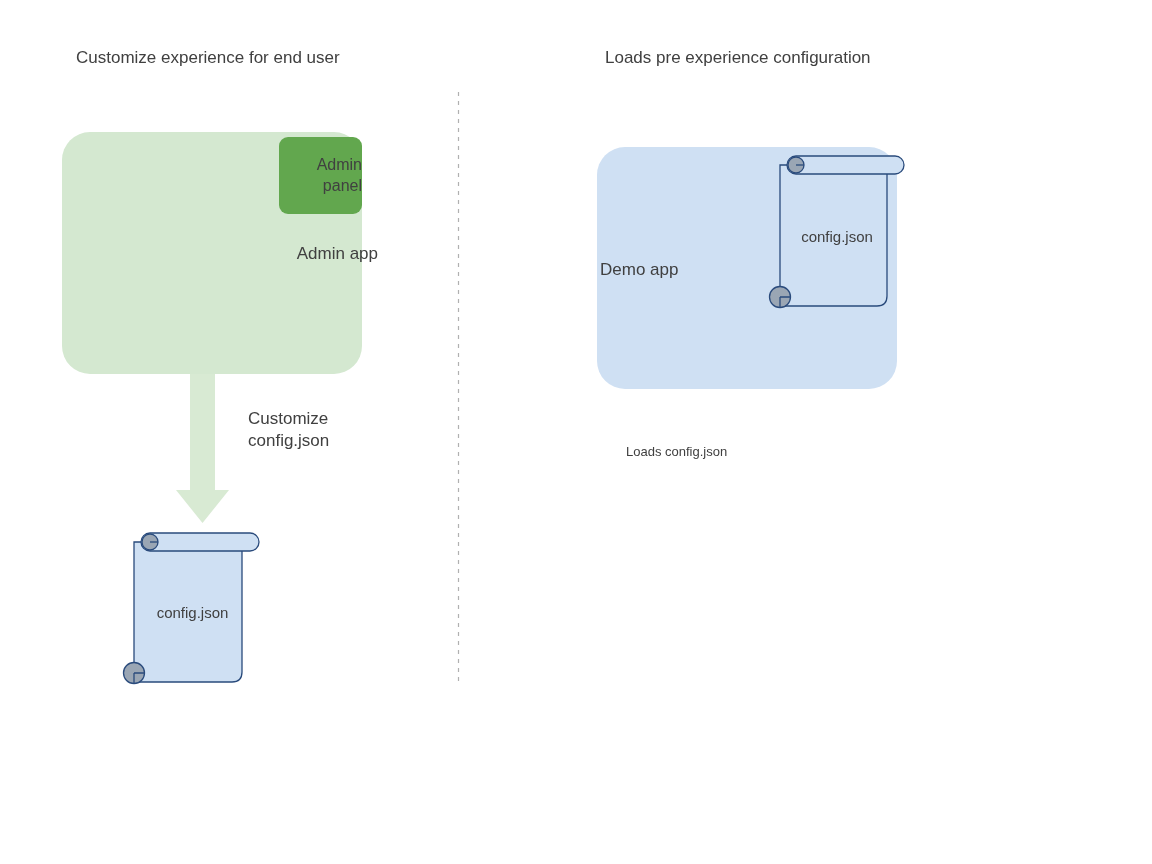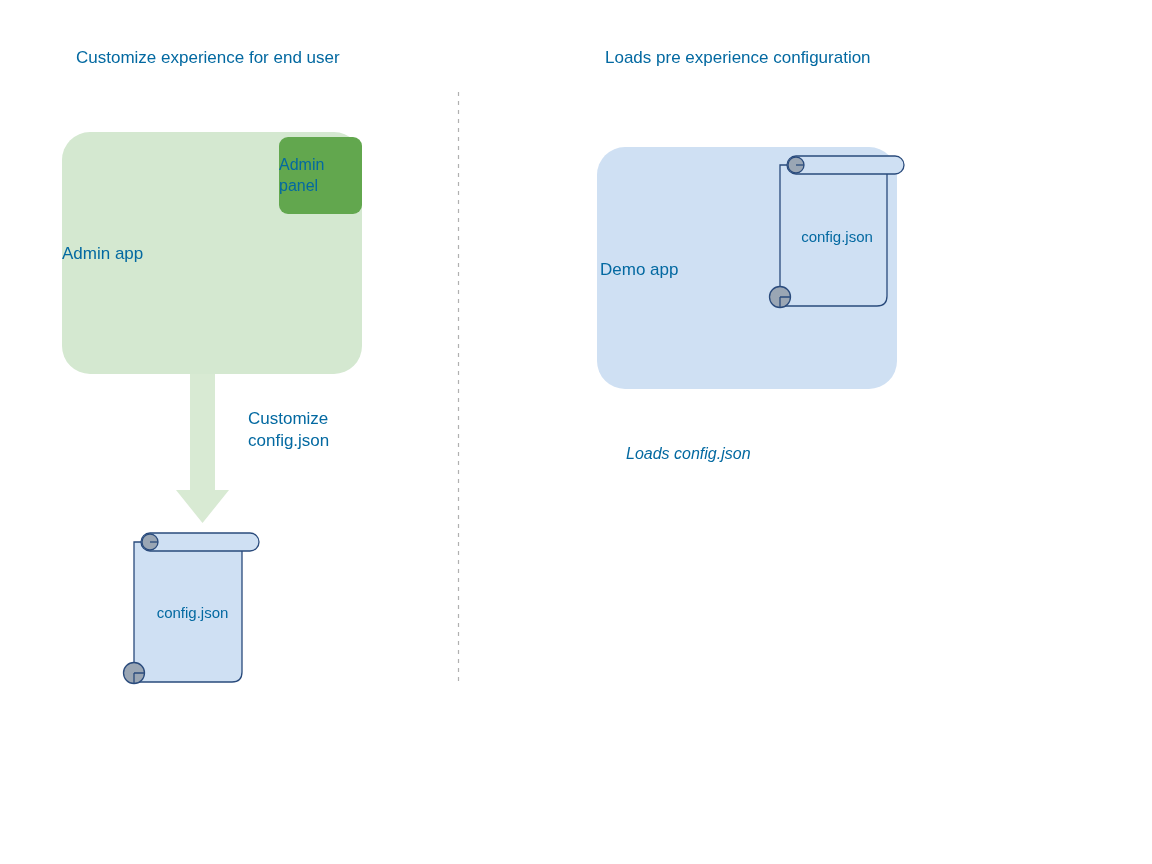--- a/index.html
+++ b/index.html
@@ -24,45 +24,45 @@
   .svg-layer {
     position: absolute;
     left: 0; top: 0;
     width: 1152px;
     height: 864px;
   }
   .lbl {
     position: absolute;
     white-space: pre;
     font-family: "Liberation Sans", sans-serif;
-    color: #0369a1;
+    color: #404040;
     line-height: 1.32;
   }
   .title-left {
     left: 76px;
     top: 47px;
     font-size: 17px;
   }
   .title-right {
     left: 605px;
     top: 47px;
     font-size: 17px;
   }
   .admin-panel-label {
     left: 279px;
     top: 154px;
     width: 83px;
-    text-align: left;
+    text-align: right;
     font-size: 16px;
   }
   .admin-app-label {
     left: 62px;
     top: 243px;
     width: 316px;
-    text-align: left;
+    text-align: right;
     font-size: 17px;
   }
   .download-label {
     left: 248px;
     top: 408px;
     font-size: 17px;
   }
   .scroll-left-label {
     left: 141px;
     top: 603px;
@@ -80,22 +80,21 @@
   .scroll-right-label {
     left: 787px;
     top: 227px;
     width: 100px;
     text-align: center;
     font-size: 15px;
   }
   .loads-label {
     left: 626px;
     top: 443px;
-    font-size: 16px;
-    font-style: italic;
+    font-size: 13px;
   }
 </style>
 </head>
 <body>
 
 <div class="canvas">
 
   <svg class="svg-layer" viewBox="0 0 1152 864" xmlns="http://www.w3.org/2000/svg">
 
     <rect x="62" y="132" width="300" height="242" rx="28" ry="28" fill="#d4e8d0" stroke="none"></rect>

